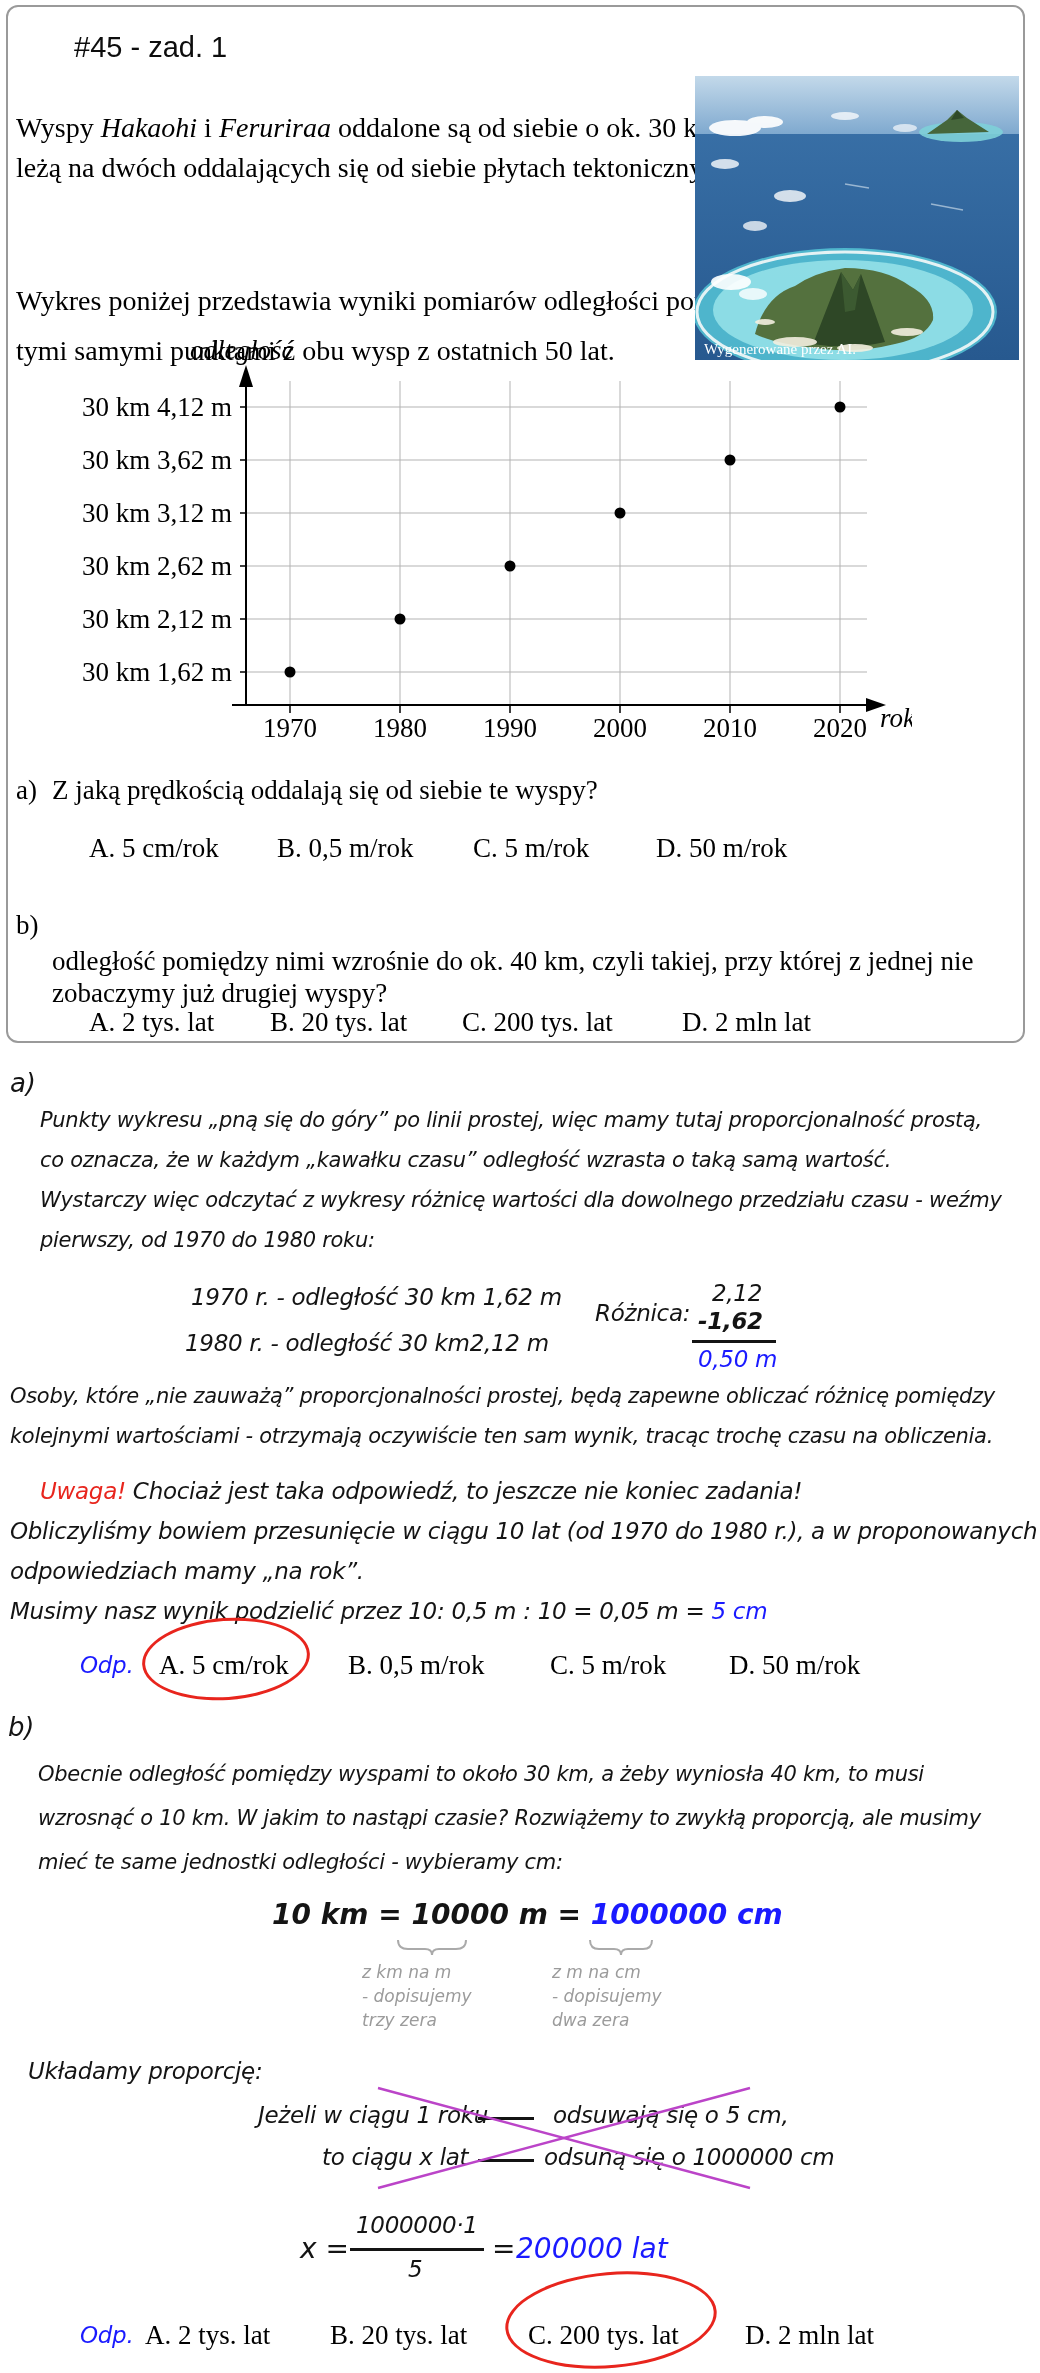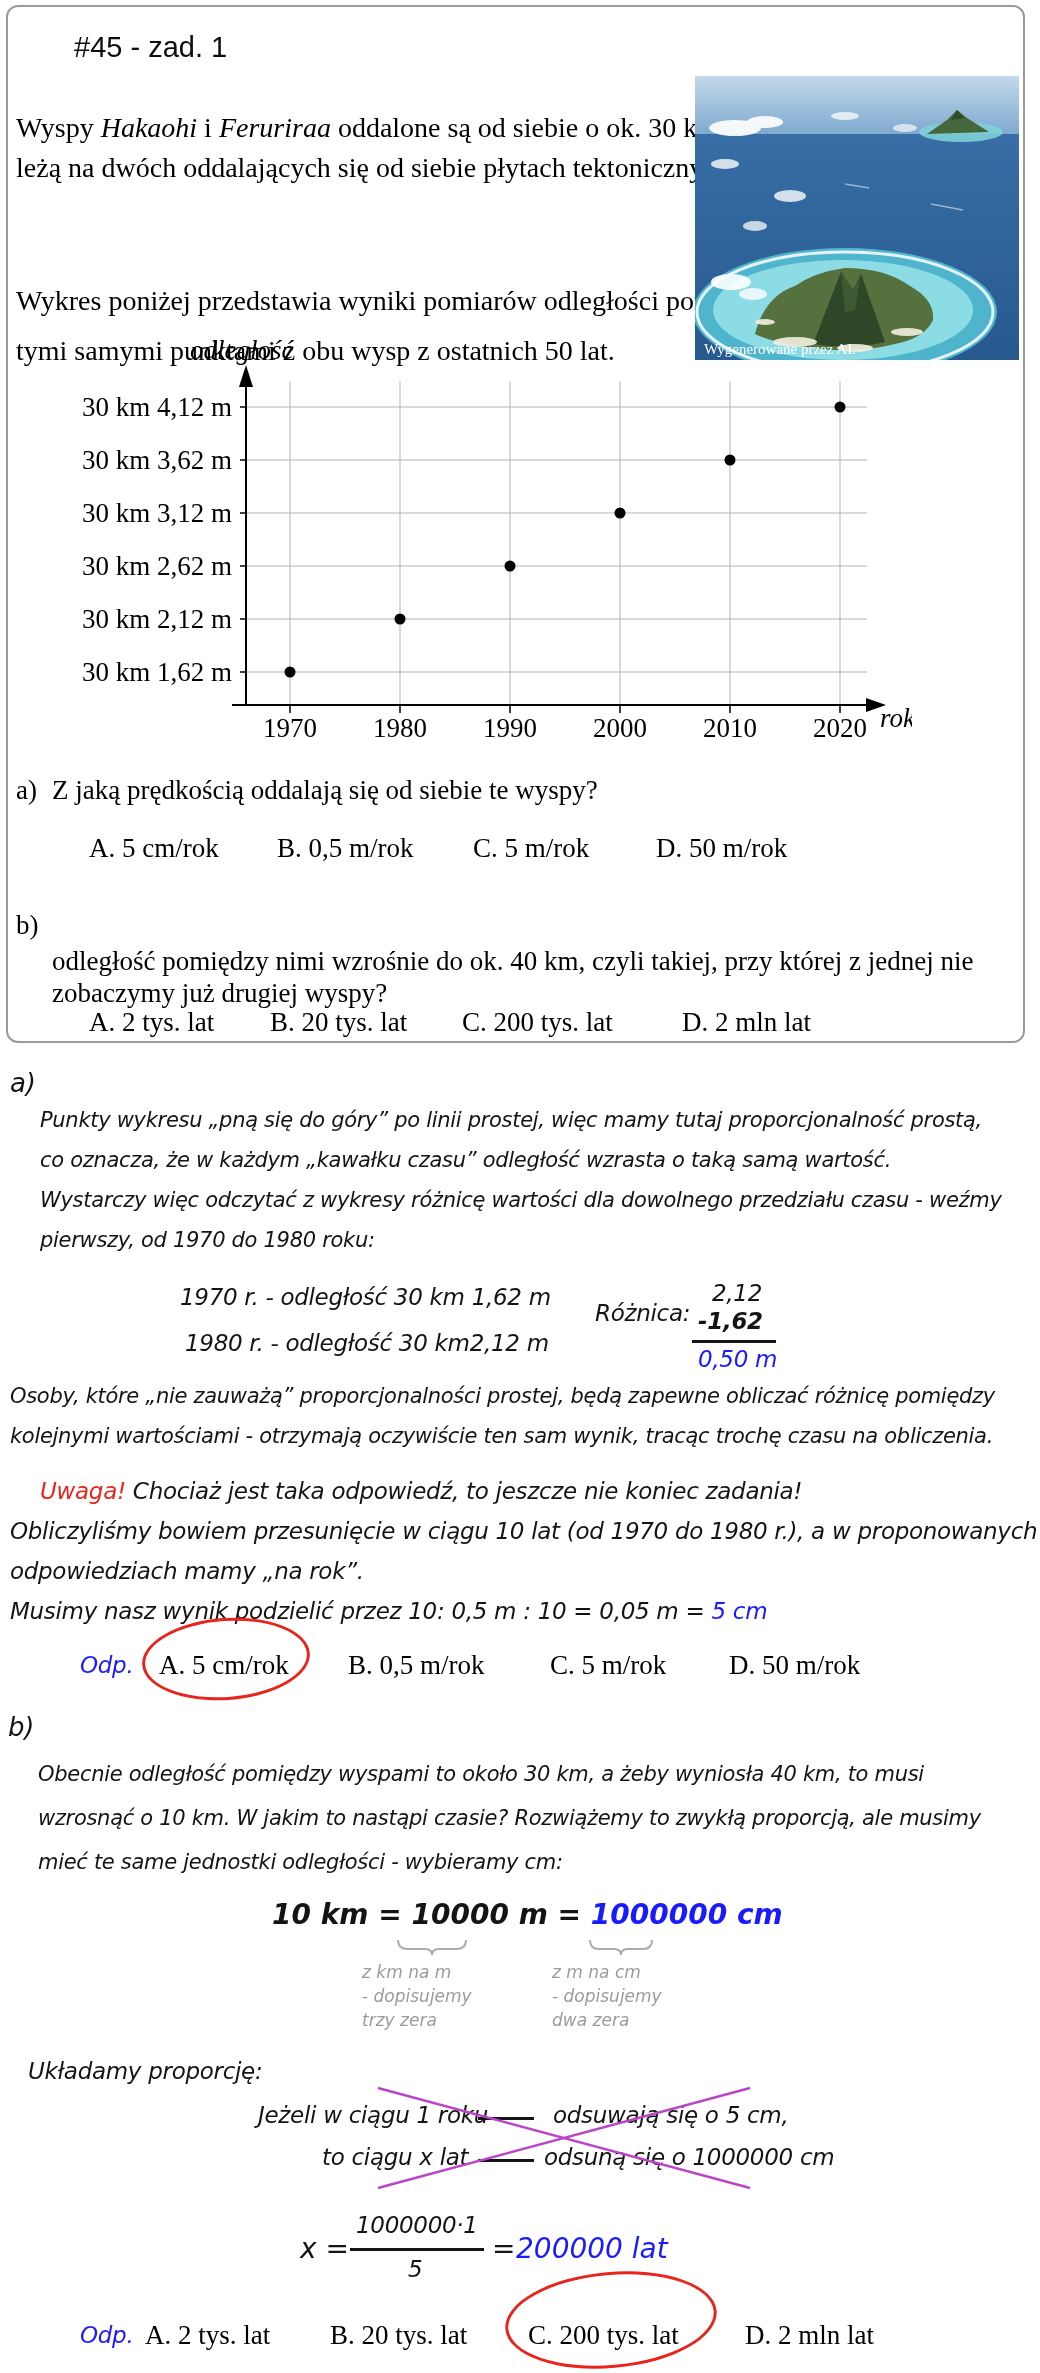--- a/index.html
+++ b/index.html
@@ -179,21 +179,21 @@
     <span class="abs serif-q" style="left:674px; top:1000px;">D.  2 mln lat</span>
   </div>
 </div>
 
 <div class="abs hand hand-lg" style="left:10px; top:1068px;">a)</div>
 <div class="abs hand" style="left:40px; top:1108px;">Punkty wykresu „pną się do góry” po linii prostej, więc mamy tutaj proporcjonalność prostą,</div>
 <div class="abs hand" style="left:40px; top:1148px;">co oznacza, że w każdym „kawałku czasu” odległość wzrasta o taką samą wartość.</div>
 <div class="abs hand" style="left:40px; top:1188px;">Wystarczy więc odczytać z wykresy różnicę wartości dla dowolnego przedziału czasu - weźmy</div>
 <div class="abs hand" style="left:40px; top:1228px;">pierwszy, od 1970 do 1980 roku:</div>
 
-<div class="abs hand hand-md" style="left:180px; top:1284px;text-align:center;">1970 r. - odległość 30 km 1,62 m</div>
+<div class="abs hand hand-md" style="left:191px; top:1284px;text-align:center;">1970 r. - odległość 30 km 1,62 m</div>
 <div class="abs hand hand-md" style="left:185px; top:1330px;">1980 r. - odległość 30 km2,12 m</div>
 
 <div class="abs hand hand-md" style="left:595px; top:1300px;">Różnica:</div>
 <div class="abs hand hand-md" style="left:712px; top:1280px;">2,12</div>
 <div class="abs hand hand-md" style="left:698px; top:1308px;font-weight:bold;">-1,62</div>
 <div class="rule" style="left:692px; top:1340px; width:84px;"></div>
 <div class="abs hand hand-md blue" style="left:698px; top:1346px;">0,50 m</div>
 
 <div class="abs hand" style="left:10px; top:1384px;">Osoby, które „nie zauważą” proporcjonalności prostej, będą zapewne obliczać różnicę pomiędzy</div>
 <div class="abs hand" style="left:10px; top:1424px;">kolejnymi wartościami - otrzymają oczywiście ten sam wynik, tracąc trochę czasu na obliczenia.</div>

